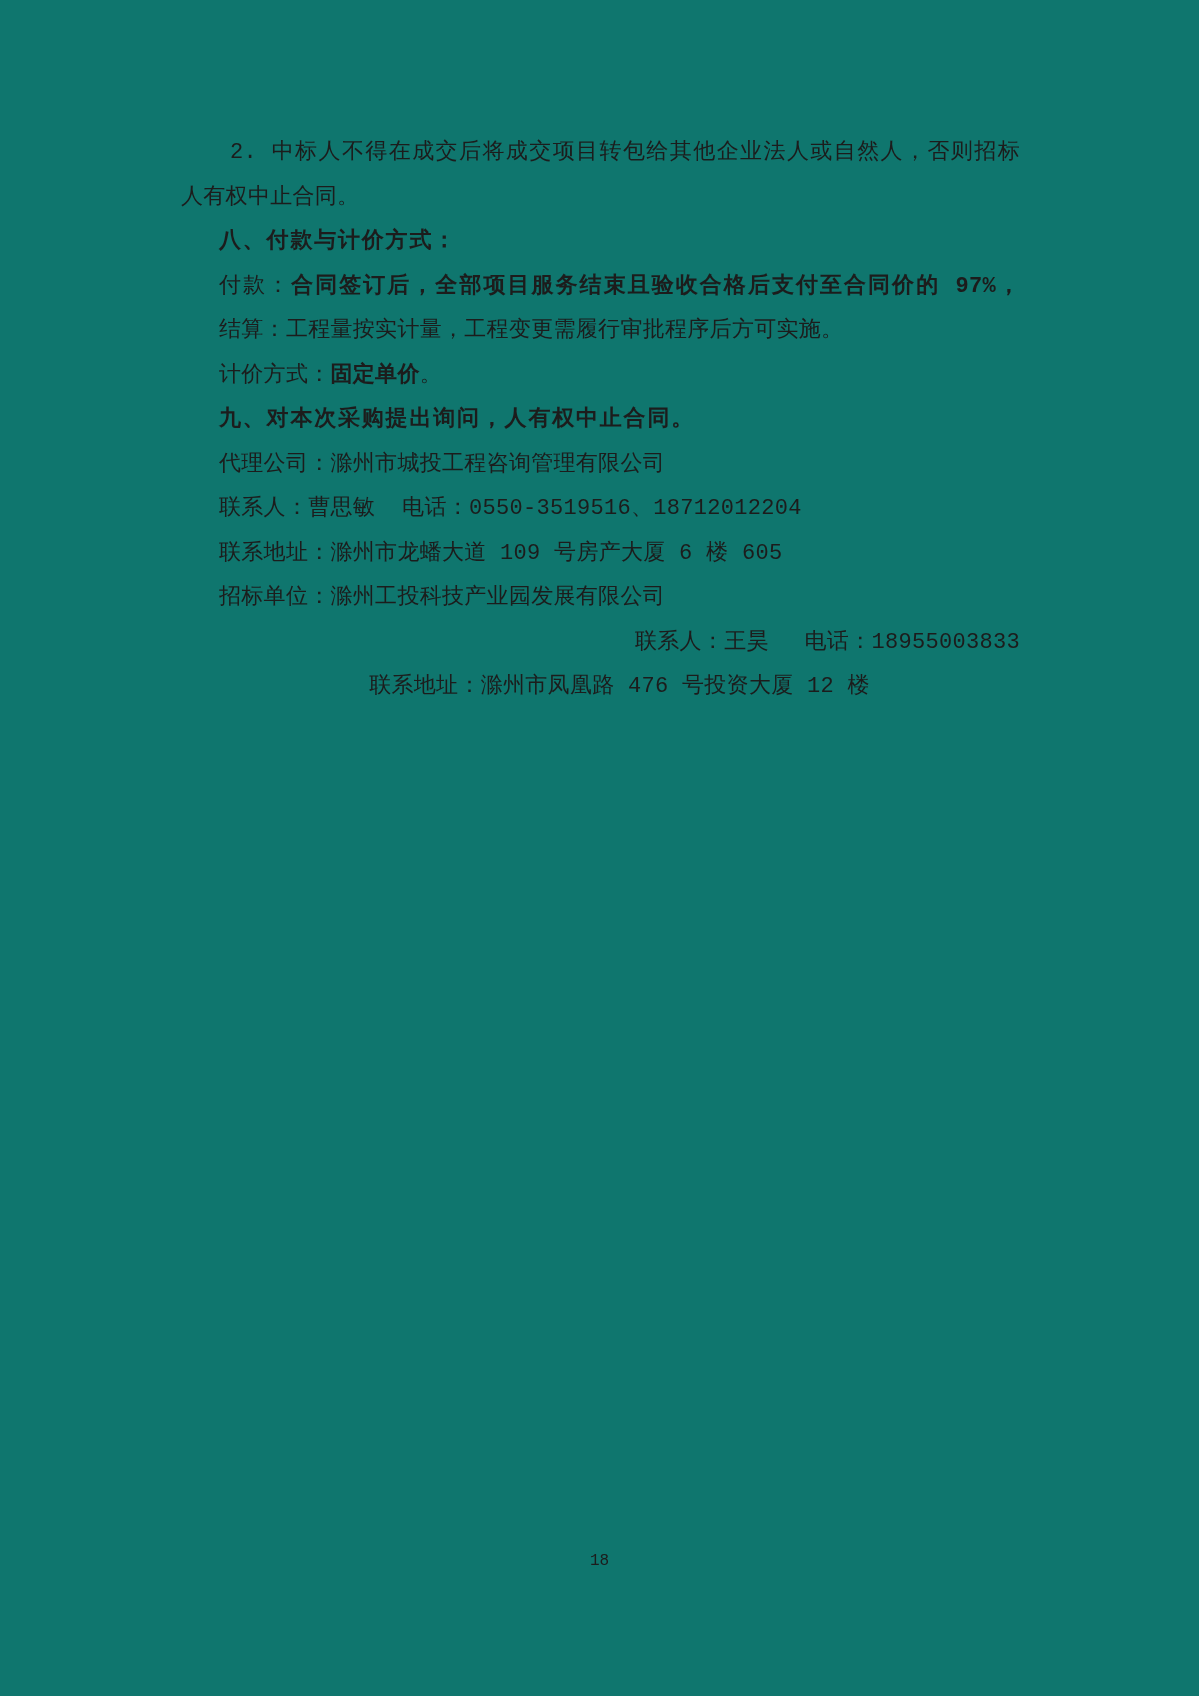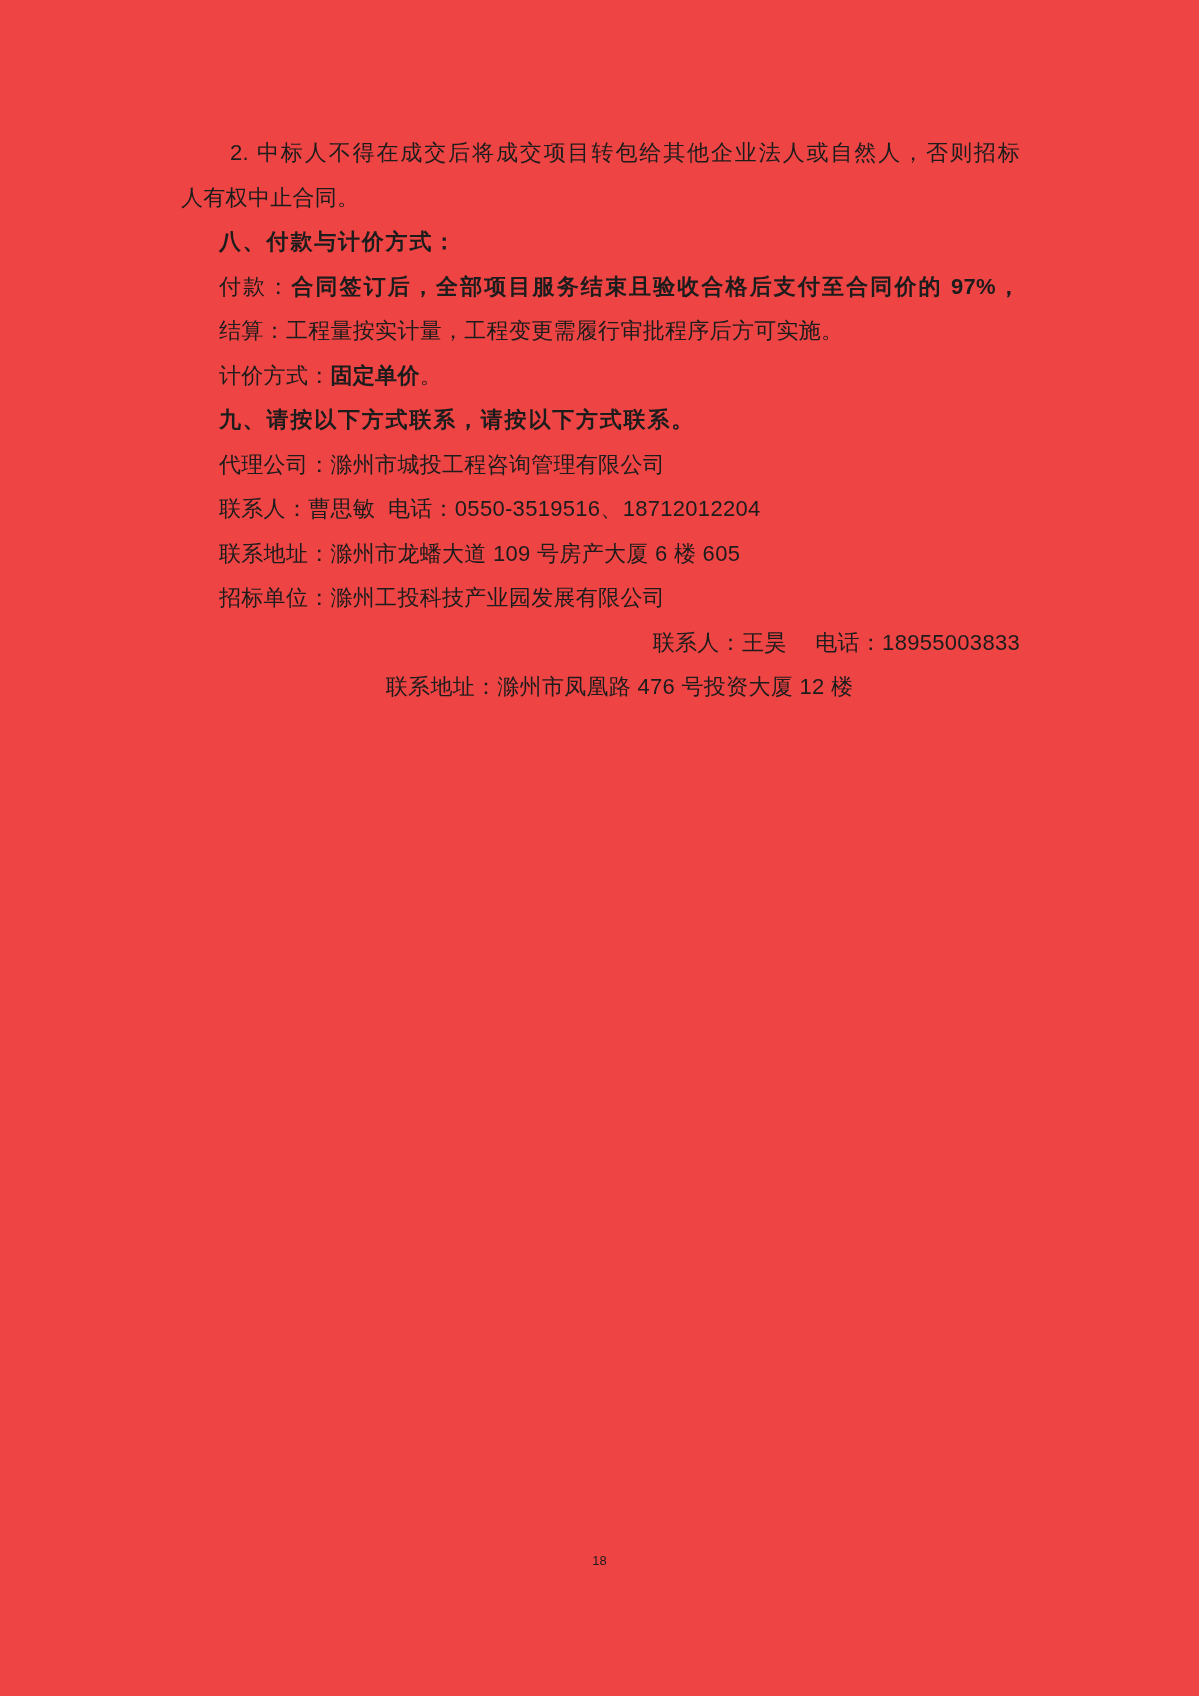--- a/index.html
+++ b/index.html
@@ -5,23 +5,23 @@
   html, body {
     margin: 0;
     padding: 0;
     background: #e8e8e8;
   }
   .page {
     position: relative;
     width: 1199px;
     height: 1696px;
     margin: 0 auto;
-    background: #ef4444;
+    background: #0f766e;
     overflow: hidden;
-    font-family: Liberation Sans, sans-serif;
+    font-family: Liberation Mono, monospace;
   }
   .doc-body {
     position: absolute;
     left: 181px;
     top: 131px;
     width: 839px;
   }
   .line {
     font-size: 22px;
     line-height: 44.5px;
@@ -39,37 +39,37 @@
   }
   .line.heading {
     letter-spacing: 1.8px;
   }
   .page-number {
     position: absolute;
     top: 1549px;
     left: 0;
     width: 100%;
     text-align: center;
-    font-size: 13px;
+    font-size: 16px;
     line-height: 24px;
     color: #1c1c1c;
   }
 </style>
 </head>
 <body>
 
 <div class="page">
   <div class="doc-body">
       <div class="line justify" style="text-indent: 49px;"><span class="">2. 中标人不得在成交后将成交项目转包给其他企业法人或自然人，否则招标</span></div>
       <div class="line"><span class="">人有权中止合同。</span></div>
       <div class="line heading" style="padding-left: 38px;"><span class="bold">八、付款与计价方式：</span></div>
       <div class="line justify" style="text-indent: 38px;"><span class="">付款：</span><span class="bold">合同签订后，全部项目服务结束且验收合格后支付至合同价的 97%，</span></div>
       <div class="line" style="padding-left: 38px;"><span class="">结算：工程量按实计量，工程变更需履行审批程序后方可实施。</span></div>
       <div class="line" style="padding-left: 38px;"><span class="">计价方式：</span><span class="bold">固定单价</span><span class="">。</span></div>
-      <div class="line heading" style="padding-left: 38px;"><span class="bold">九、请按以下方式联系，请按以下方式联系。</span></div>
+      <div class="line heading" style="padding-left: 38px;"><span class="bold">九、对本次采购提出询问，人有权中止合同。</span></div>
       <div class="line" style="padding-left: 38px;"><span class="">代理公司：滁州市城投工程咨询管理有限公司</span></div>
       <div class="line" style="padding-left: 38px;"><span class="">联系人：曹思敏  电话：0550-3519516、18712012204</span></div>
       <div class="line" style="padding-left: 38px;"><span class="">联系地址：滁州市龙蟠大道 109 号房产大厦 6 楼 605</span></div>
       <div class="line" style="padding-left: 38px;"><span class="">招标单位：滁州工投科技产业园发展有限公司</span></div>
       <div class="line" style="padding-left: 38px; text-align: right;"><span class="">联系人：王昊　 电话：18955003833</span></div>
       <div class="line" style="padding-left: 38px; text-align: center;"><span class="">联系地址：滁州市凤凰路 476 号投资大厦 12 楼</span></div>
     </div>
   <div class="page-number">18</div>
 </div>
 

